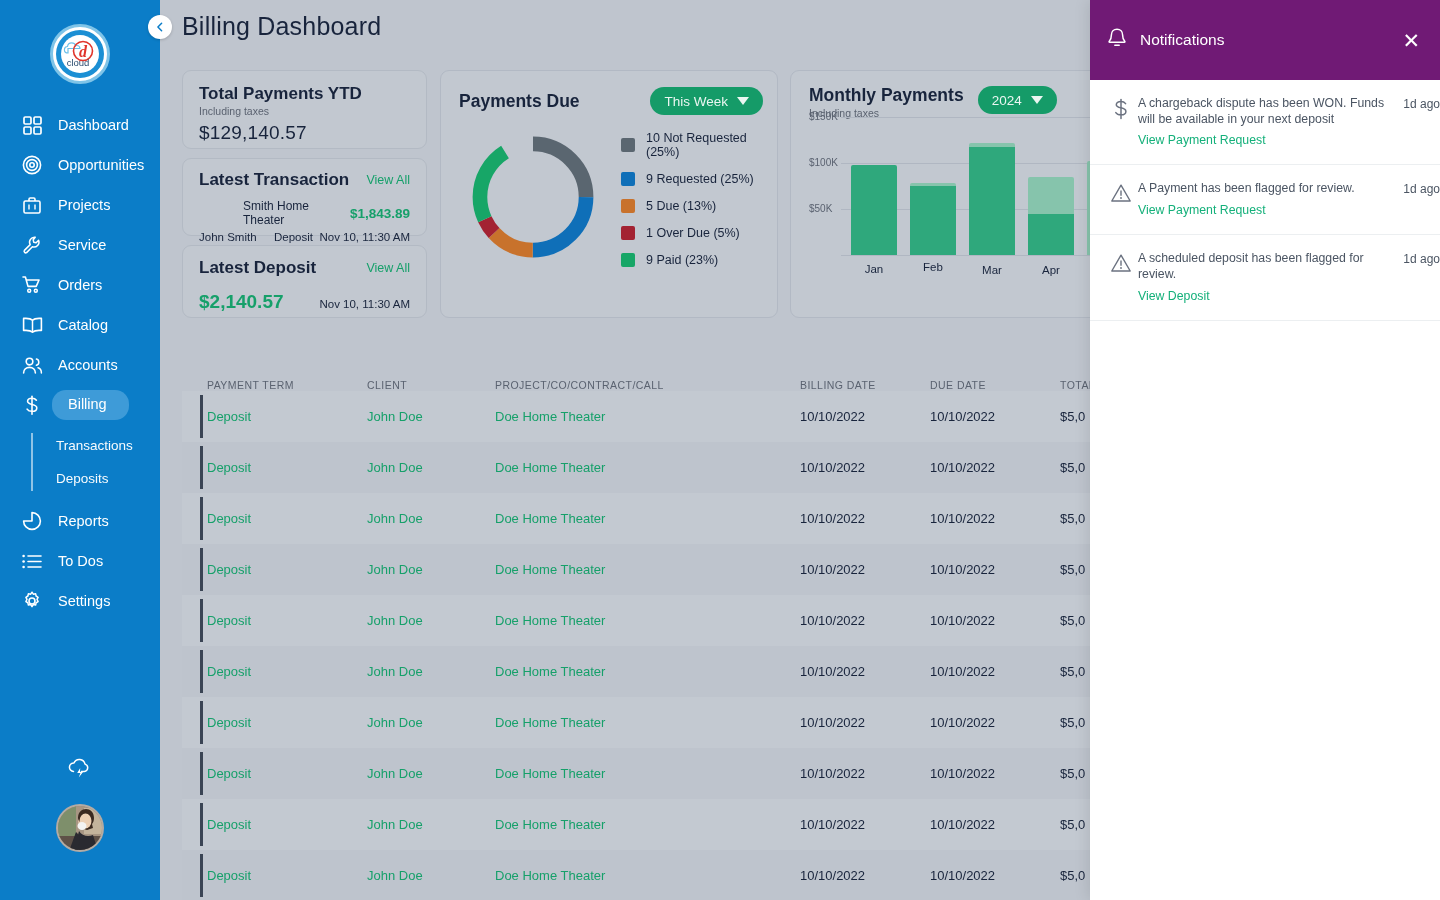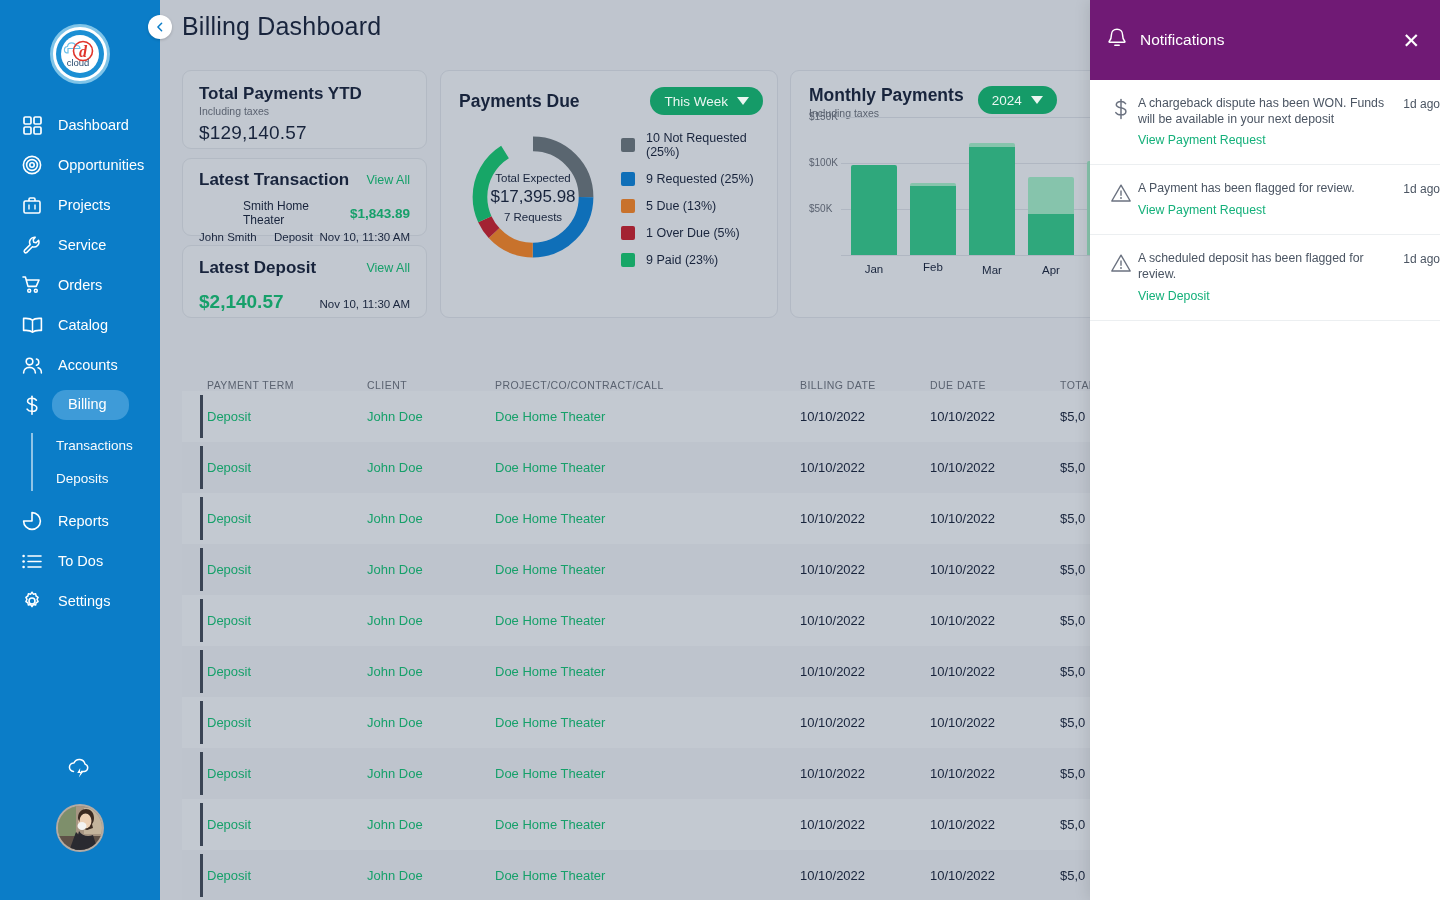--- a/index.html
+++ b/index.html
@@ -417,25 +417,20 @@
 
               <circle cx="21" cy="21" r="15.915" fill="none" stroke="#0F6FB8" stroke-width="4.4" stroke-dasharray="25 75" stroke-dashoffset="-25"></circle>
 
               <circle cx="21" cy="21" r="15.915" fill="none" stroke="#C8722C" stroke-width="4.4" stroke-dasharray="13 87" stroke-dashoffset="-50"></circle>
 
               <circle cx="21" cy="21" r="15.915" fill="none" stroke="#A32232" stroke-width="4.4" stroke-dasharray="5 95" stroke-dashoffset="-63"></circle>
 
               <circle cx="21" cy="21" r="15.915" fill="none" stroke="#17A667" stroke-width="4.4" stroke-dasharray="23 77" stroke-dashoffset="-68"></circle>
             </g>
           </svg>
-          <div style="position:absolute;left:22px;top:12px;width:140px;height:140px;display:flex;flex-direction:column;align-items:center;justify-content:center;">
-            <div style="font-size:11.5px;color:#18243C;">Total Expected</div>
-            <div style="font-size:17px;color:#18243C;margin-top:3px;">$17,395.98</div>
-            <div style="font-size:11.5px;color:#18243C;margin-top:4px;">7 Requests</div>
-          </div>
 
           <div style="position:absolute;left:180px;top:16px;">
             <div class="legend-item">
               <span class="legend-sw" style="background:#5A6670;"></span>
               <span>10 Not Requested (25%)</span>
             </div>
             <div class="legend-item">
               <span class="legend-sw" style="background:#0F6FB8;"></span>
               <span>9 Requested (25%)</span>
             </div>

